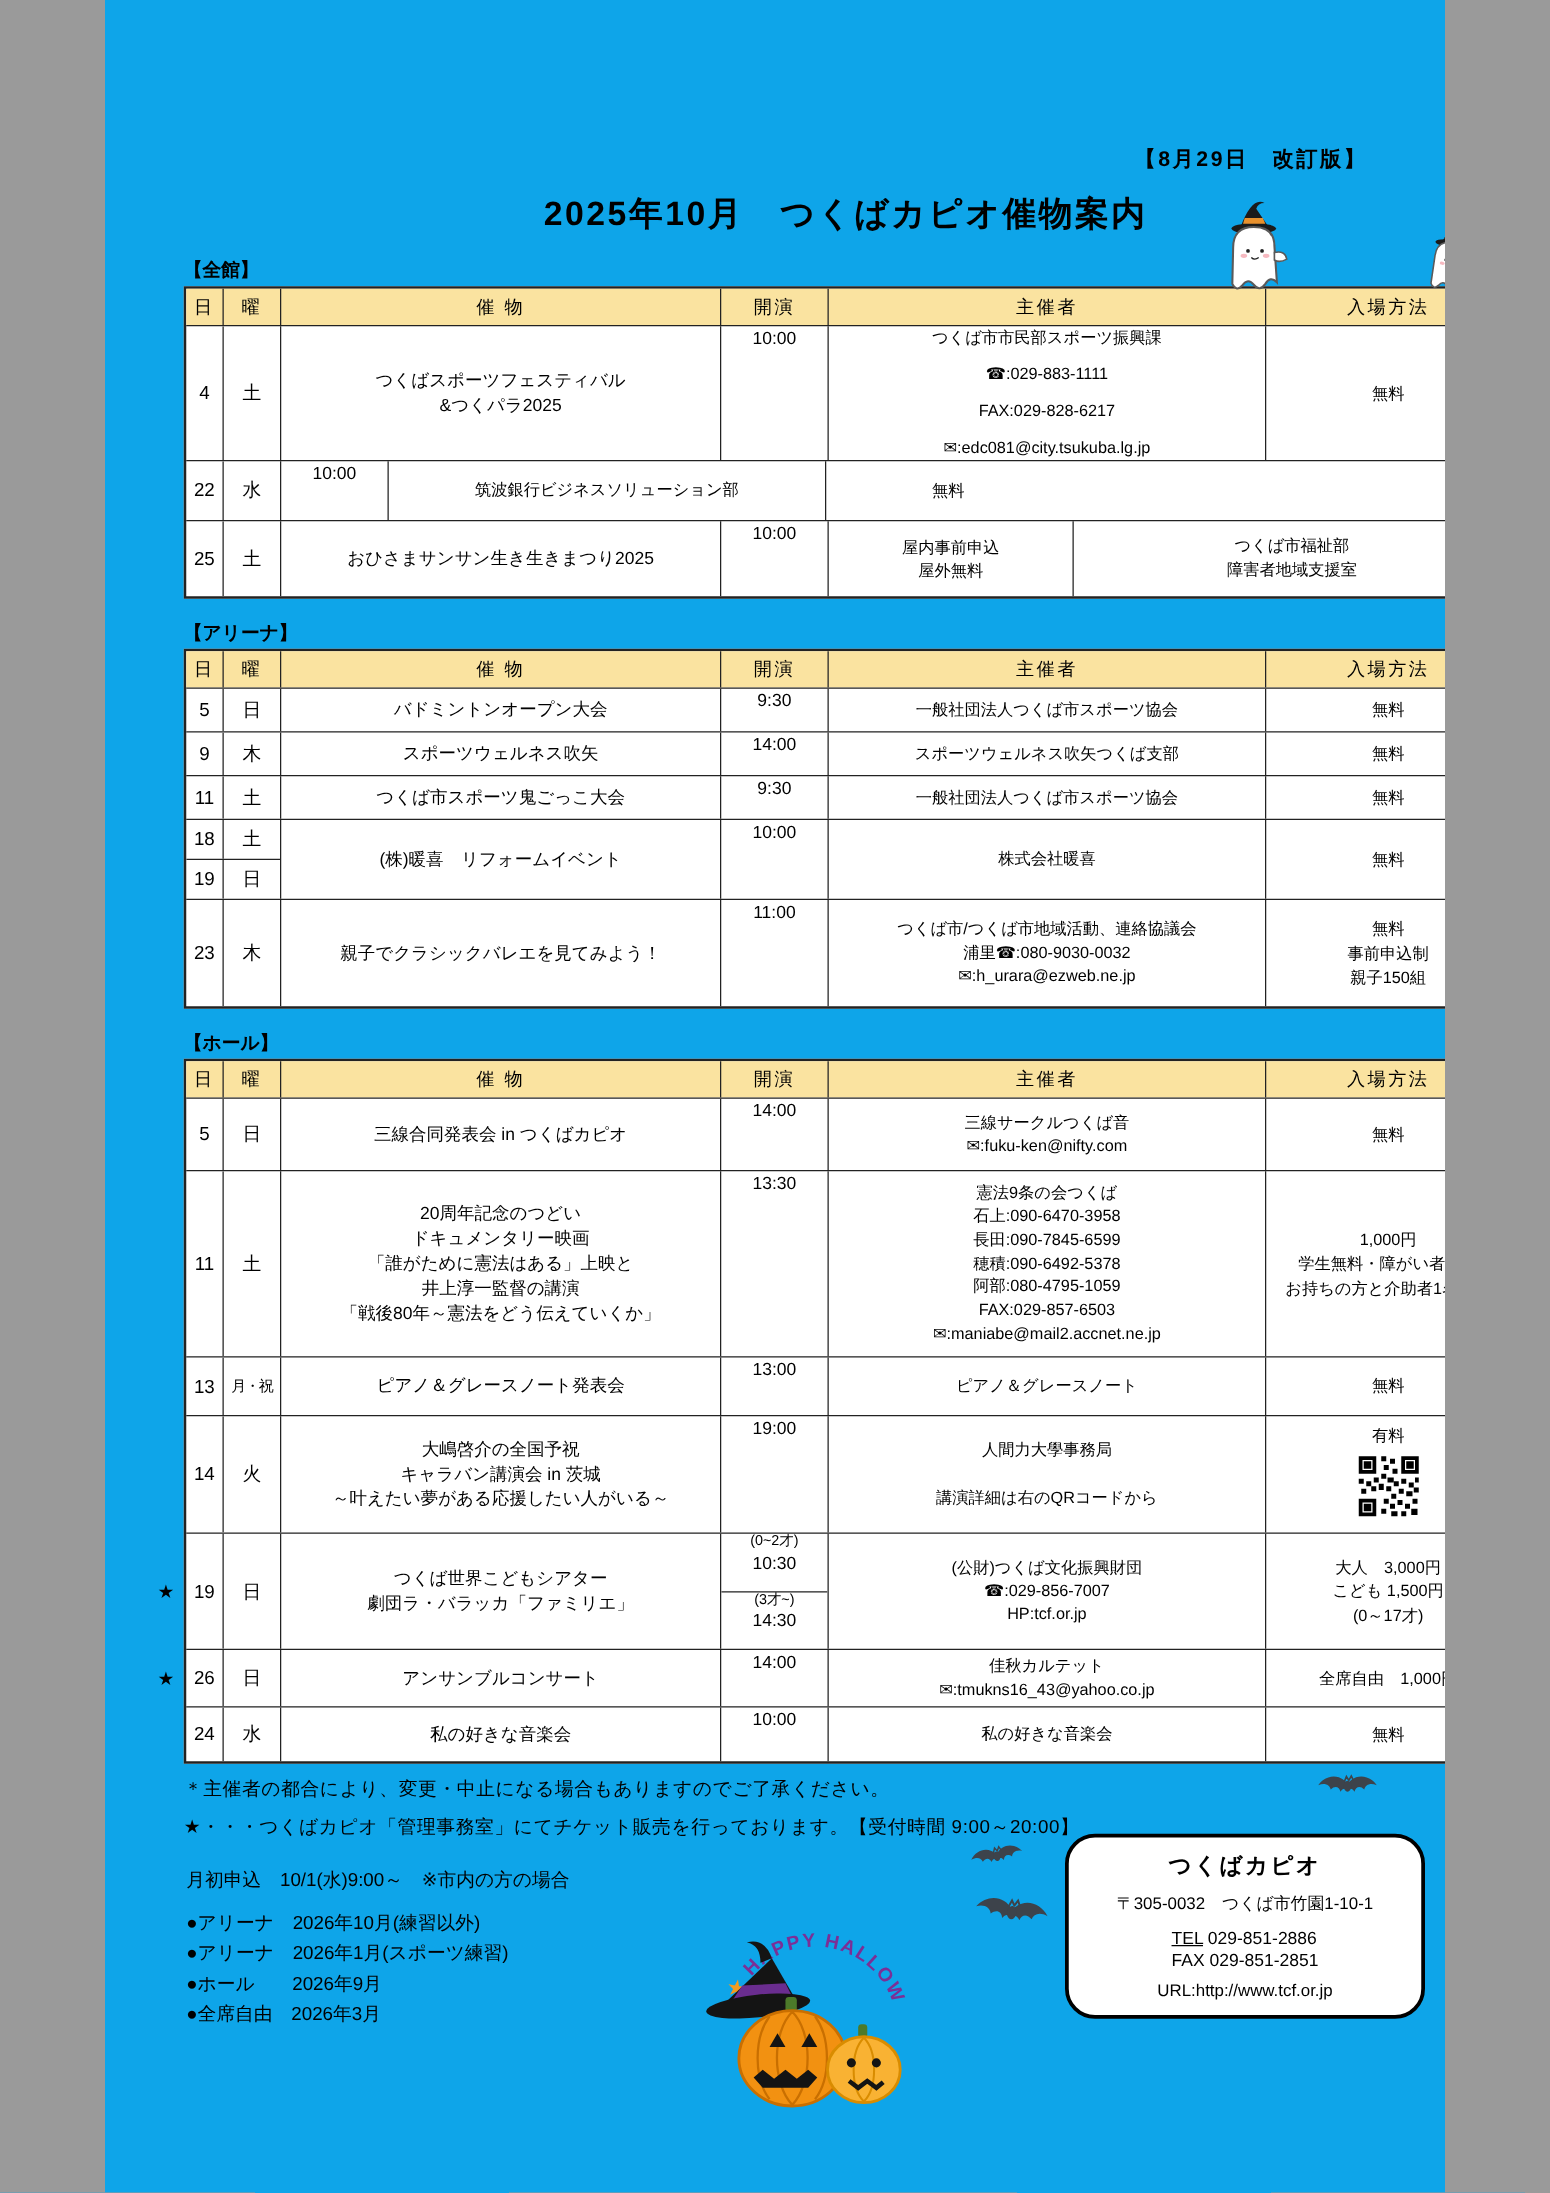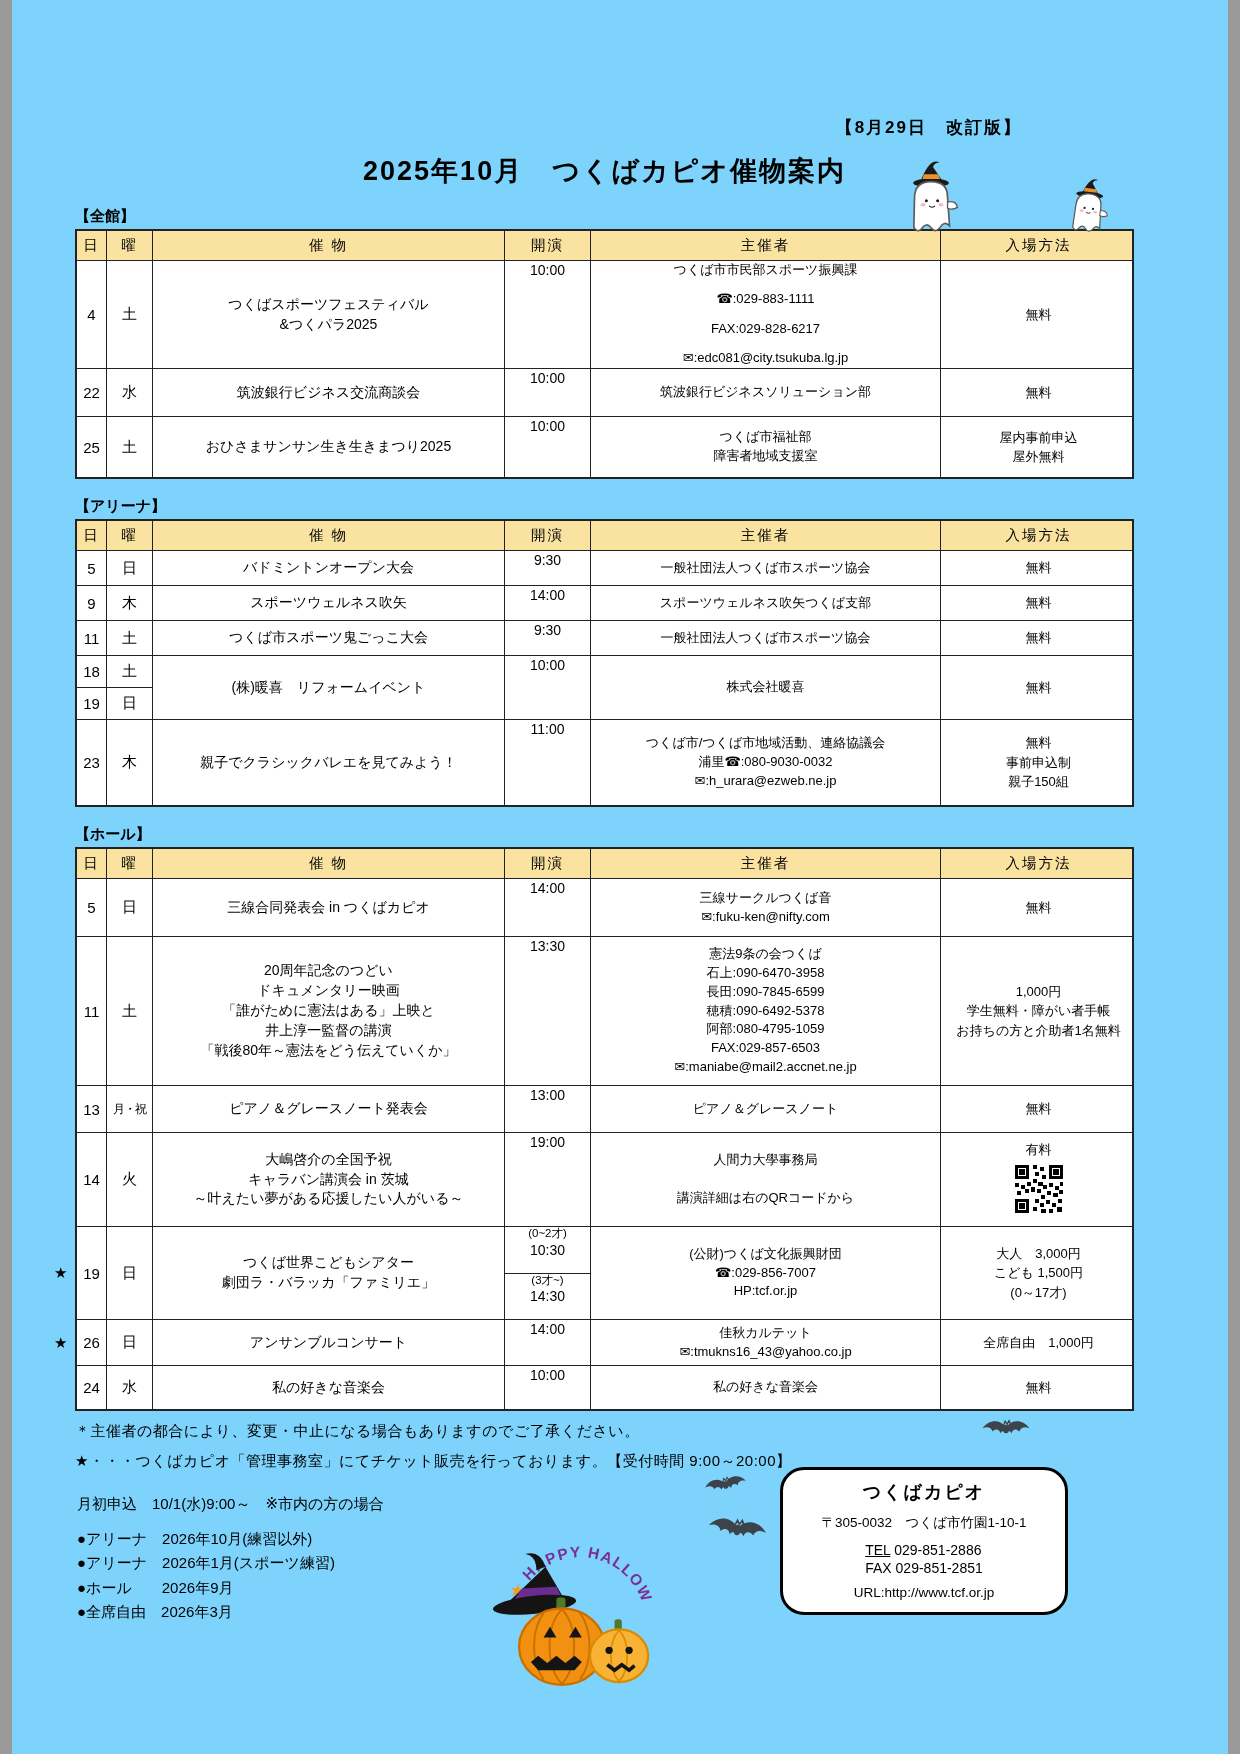--- a/index.html
+++ b/index.html
@@ -1,16 +1,16 @@
 <!DOCTYPE html>
 <html><head>
 <meta charset="utf-8">
 <style>
   html,body{margin:0;padding:0;background:#9a9a9a;}
-  .page{position:relative;width:1216px;height:1754px;background:#7dd3fc;margin:0 auto;
+  .page{position:relative;width:1072px;height:1754px;background:#0ea5e9;margin:0 auto;
         font-family:"Liberation Sans","DejaVu Sans",sans-serif;color:#000;overflow:hidden;}
   .content{margin-left:63px;width:1059px;}
   .revision{padding-top:116px;text-align:right;padding-right:112px;font-size:17px;font-weight:bold;letter-spacing:2px;}
   .doc-title{margin-top:14px;font-size:27px;font-weight:bold;text-align:center;letter-spacing:2px;}
   .section-label{margin:18px 0 3px 0;font-size:15px;font-weight:bold;}
   .etable{border:2px solid #222;width:1059px;box-sizing:border-box;background:#fff;}
   .trow{display:flex;position:relative;border-top:1px solid #222;align-items:stretch;}
   .trow:first-child{border-top:none;}
   .thead{height:29px;background:#fae3a0;}
   .cell{box-sizing:border-box;display:flex;flex-direction:column;align-items:center;justify-content:center;
@@ -113,23 +113,20 @@
               <div class="line">無料</div>
             </div>
           </div>
           <div class="trow" style="height: 47px;">
             <div class="cell dwwrap">
               <div class="dsub">
                 <div class="dcell">22</div>
                 <div class="wcell">水</div>
               </div>
             </div>
-            <div class="cell bl " style="width: 352px;">
-              <div class="line">筑波銀行ビジネス交流商談会</div>
-            </div>
             <div class="cell bl" style="width: 86px;">
               <div class="spart">
                 <div class="stime">10:00</div>
               </div>
             </div>
             <div class="cell bl org" style="width: 350px;">
               <div class="line">筑波銀行ビジネスソリューション部</div>
             </div>
             <div class="cell bl adm" style="width: 196px;">
               <div class="line">無料</div>
@@ -143,27 +140,27 @@
               </div>
             </div>
             <div class="cell bl " style="width: 352px;">
               <div class="line">おひさまサンサン生き生きまつり2025</div>
             </div>
             <div class="cell bl" style="width: 86px;">
               <div class="spart">
                 <div class="stime">10:00</div>
               </div>
             </div>
+            <div class="cell bl adm" style="width: 196px;">
+              <div class="line">屋内事前申込</div>
+              <div class="line">屋外無料</div>
+            </div>
             <div class="cell bl org" style="width: 350px;">
               <div class="line">つくば市福祉部</div>
               <div class="line">障害者地域支援室</div>
-            </div>
-            <div class="cell bl adm" style="width: 196px;">
-              <div class="line">屋内事前申込</div>
-              <div class="line">屋外無料</div>
             </div>
           </div>
         </div>
         <div class="section-label">【アリーナ】</div>
         <div class="etable">
           <div class="trow thead">
             <div class="cell hcell" style="width: 30px; border-right: 1px solid rgb(34, 34, 34);">日</div>
             <div class="cell hcell" style="width: 45px;">曜</div>
             <div class="cell hcell bl" style="width: 352px;">催 物</div>
             <div class="cell hcell bl" style="width: 86px;">開演</div>

